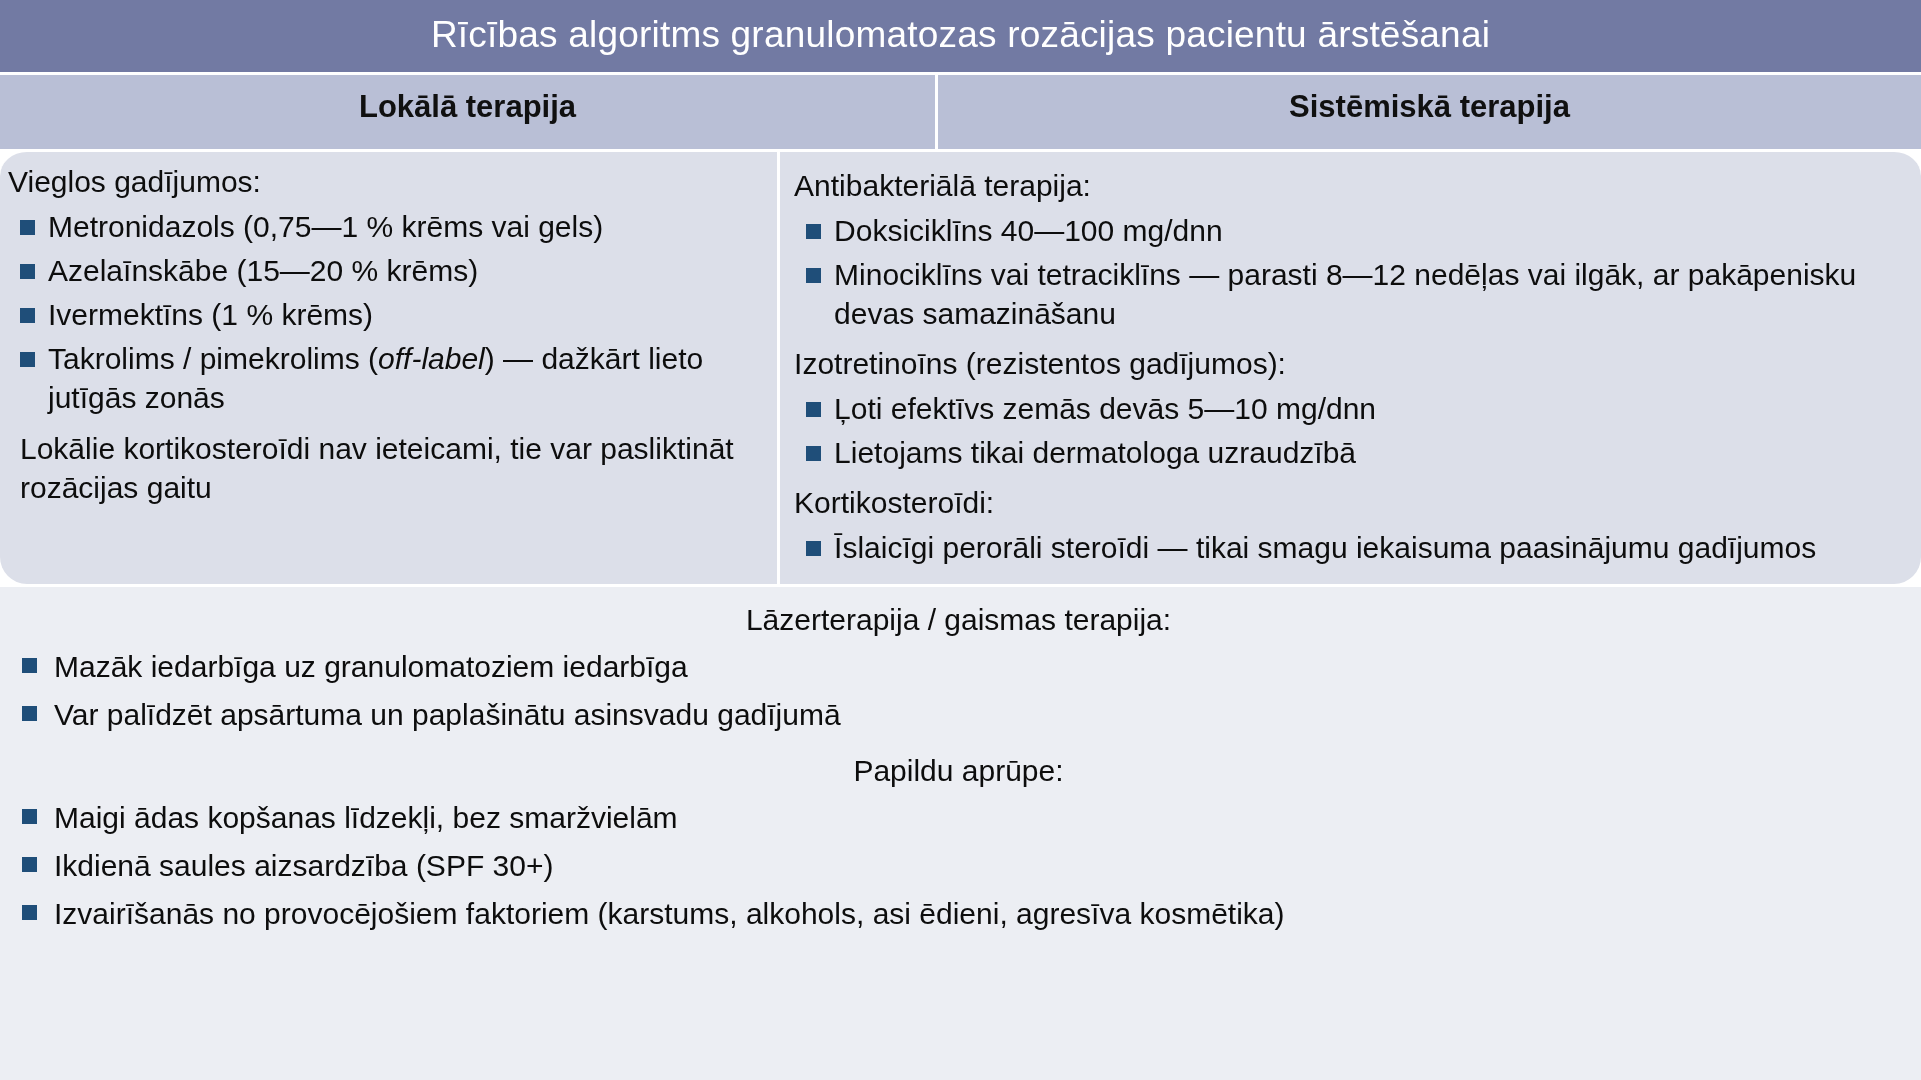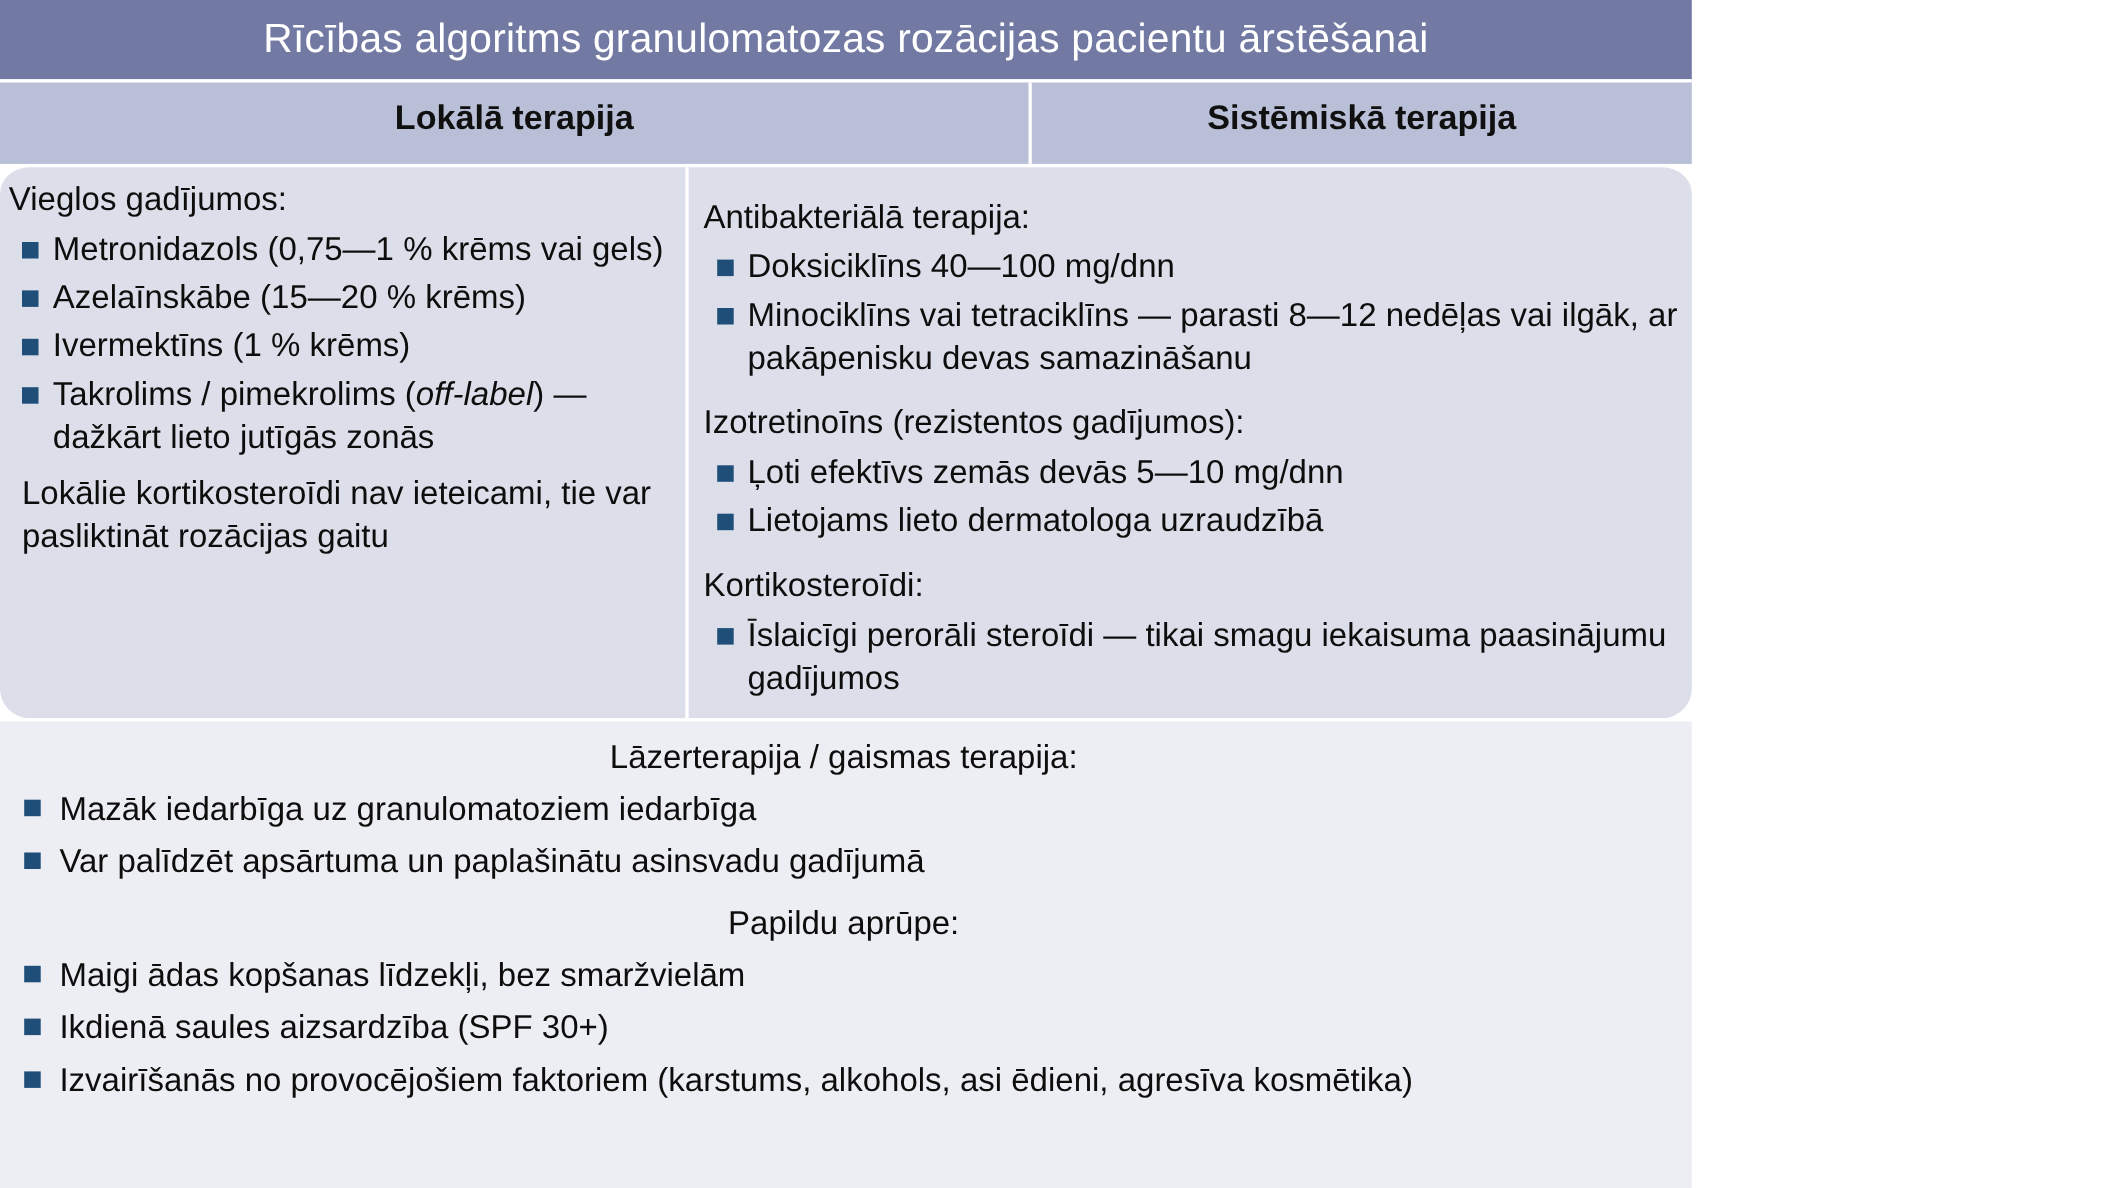--- a/index.html
+++ b/index.html
@@ -8,21 +8,21 @@
     background: #ffffff;
   }
   body {
     width: 1921px;
     height: 1080px;
     font-family: "Liberation Sans", sans-serif;
     overflow: hidden;
   }
 
   .table-wrap {
-    width: 1538px;
+    width: 1921px;
     height: 1080px;
     display: flex;
     flex-direction: column;
     background: #ffffff;
     box-sizing: border-box;
   }
 
   
   .title-bar {
     background: #727aa3;
@@ -108,21 +108,21 @@
     width: 15px;
     height: 15px;
     background: #1f4e79;
     display: block;
   }
   .bottom-row ul.bullets li .sq { left: 14px; }
   .bottom-row ul.bullets li { padding: 4px 0 5px 46px; }
   .bottom-row .lead { margin-top: 2px; text-align: center; }
   .bottom-row .group + .group { margin-top: 11px; }
 
-  .right .lead { margin-top: 16px; }
+  .right .lead { margin-top: 4px; }
   .right .group + .group { margin-top: 7px; }
 
   em.ital { font-style: italic; }
 </style>
 </head>
 <body>
 
 <div class="table-wrap">
 
   <div class="title-bar">Rīcības algoritms granulomatozas rozācijas pacientu ārstēšanai</div>
@@ -177,21 +177,21 @@
 
       <div class="group">
         <div class="lead">Izotretinoīns (rezistentos gadījumos):</div>
         <ul class="bullets">
           <li>
             <span class="sq"></span>
             <span>Ļoti efektīvs zemās devās 5—10 mg/dnn</span>
           </li>
           <li>
             <span class="sq"></span>
-            <span>Lietojams lieto dermatologa uzraudzībā</span>
+            <span>Lietojams tikai dermatologa uzraudzībā</span>
           </li>
         </ul>
       </div>
 
       <div class="group">
         <div class="lead">Kortikosteroīdi:</div>
         <ul class="bullets">
           <li>
             <span class="sq"></span>
             <span>Īslaicīgi perorāli steroīdi — tikai smagu iekaisuma paasinājumu gadījumos</span>

